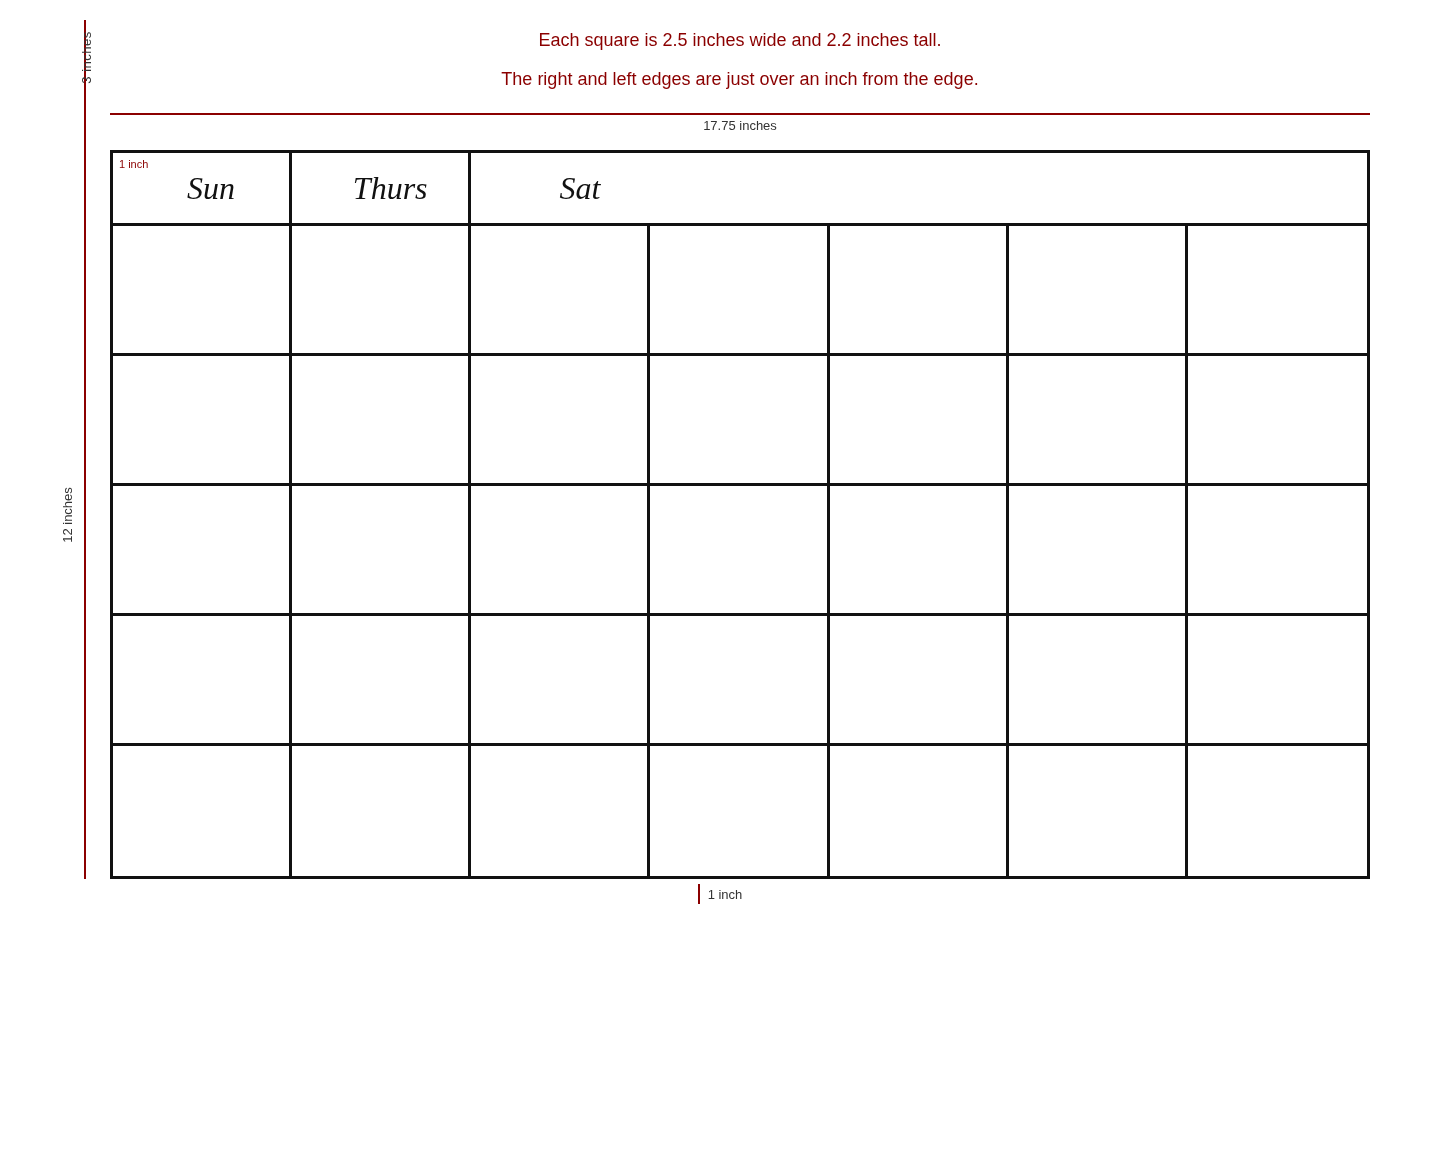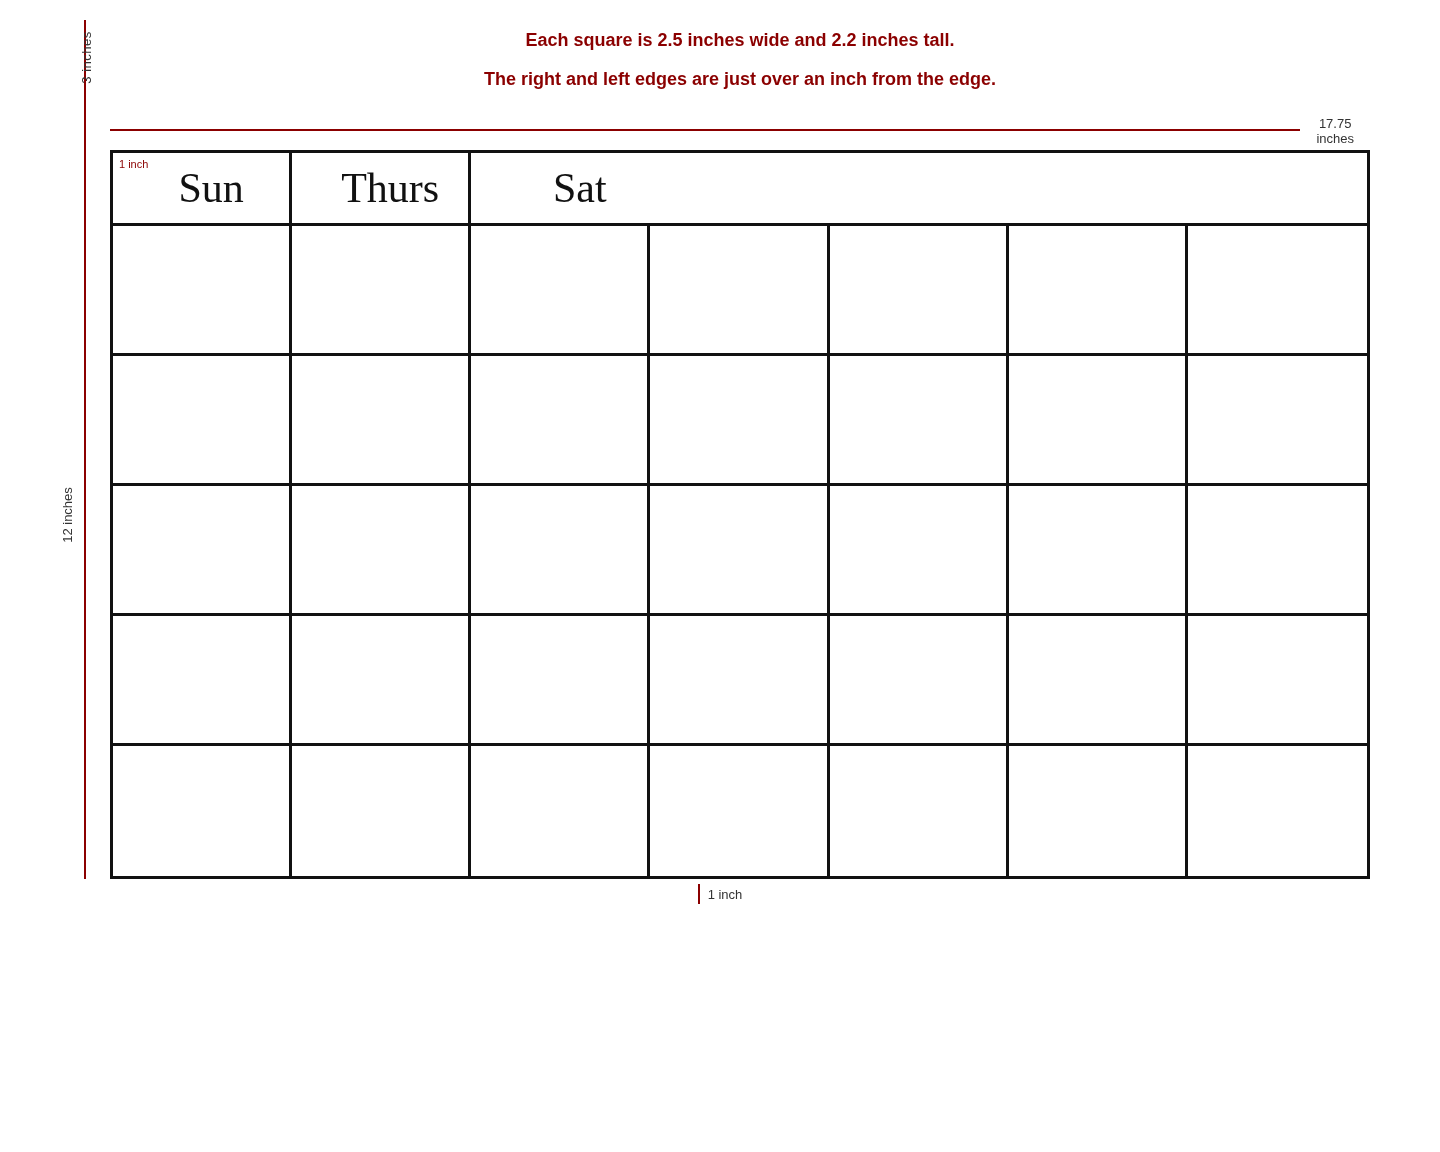--- a/index.html
+++ b/index.html
@@ -61,30 +61,31 @@
     .text-block {
       flex: 1;
       display: flex;
       flex-direction: column;
       align-items: center;
       padding-top: 10px;
     }
 
     .info-text {
       font-size: 18px;
-      font-weight: bold;
+      font-weight: normal;
       color: #8b0000;
       text-align: center;
       margin-bottom: 18px;
     }
 
     
     .h-measure-container {
       width: 100%;
       display: flex;
+      flex-direction: column;
       align-items: center;
       margin-top: 5px;
     }
 
     .h-measure-line-row {
       display: flex;
       align-items: center;
       width: 100%;
       position: relative;
     }
@@ -161,22 +162,23 @@
       justify-content: center;
       position: relative;
     }
 
     .header-cell:last-child {
       border-right: none;
       padding-left: 28px;
     }
 
     .header-cell .day-label {
-      font-size: 42px;
+      font-size: 32px;
       font-family: 'Brush Script MT', cursive, 'Comic Sans MS', cursive;
+      font-style: italic;
       color: #111;
       font-weight: normal;
       margin-left: 20px;
     }
 
     .inch-label {
       position: absolute;
       top: 5px;
       left: 6px;
       font-size: 11px;

